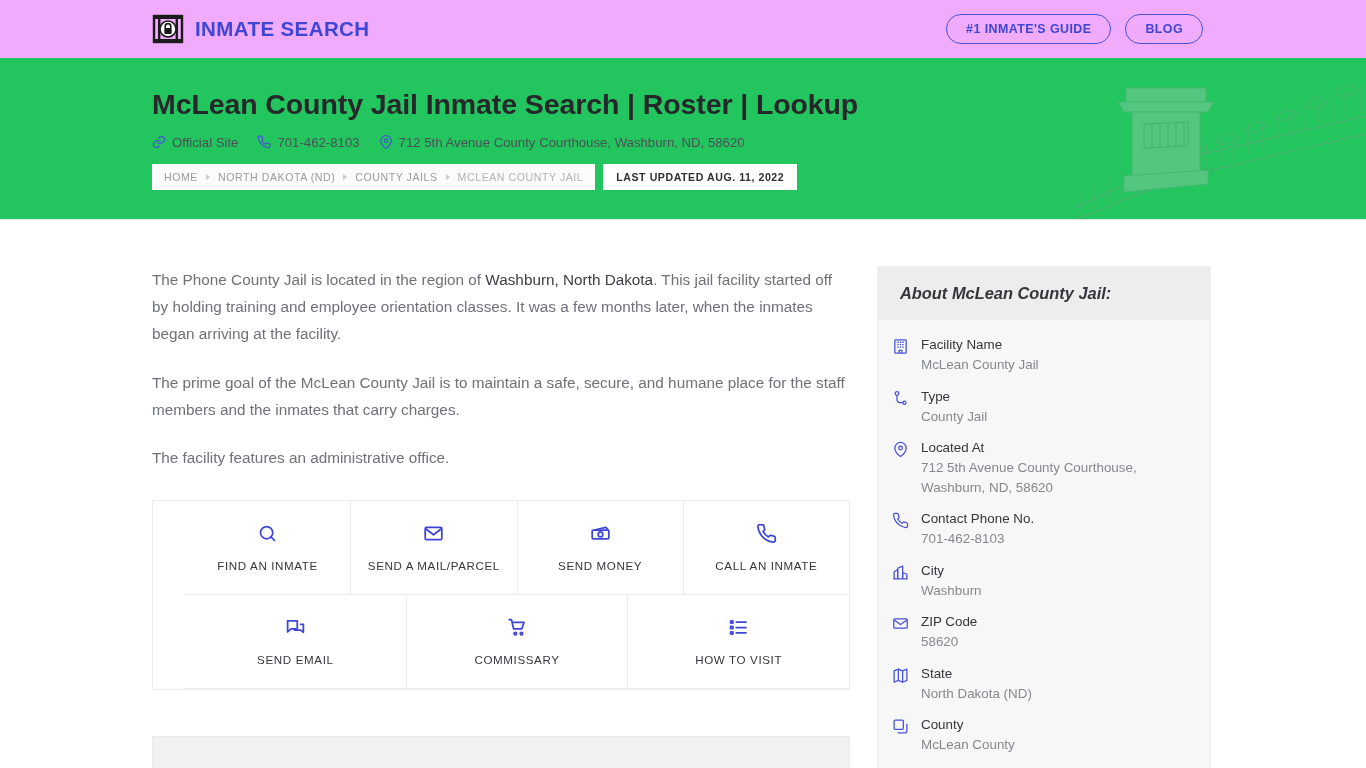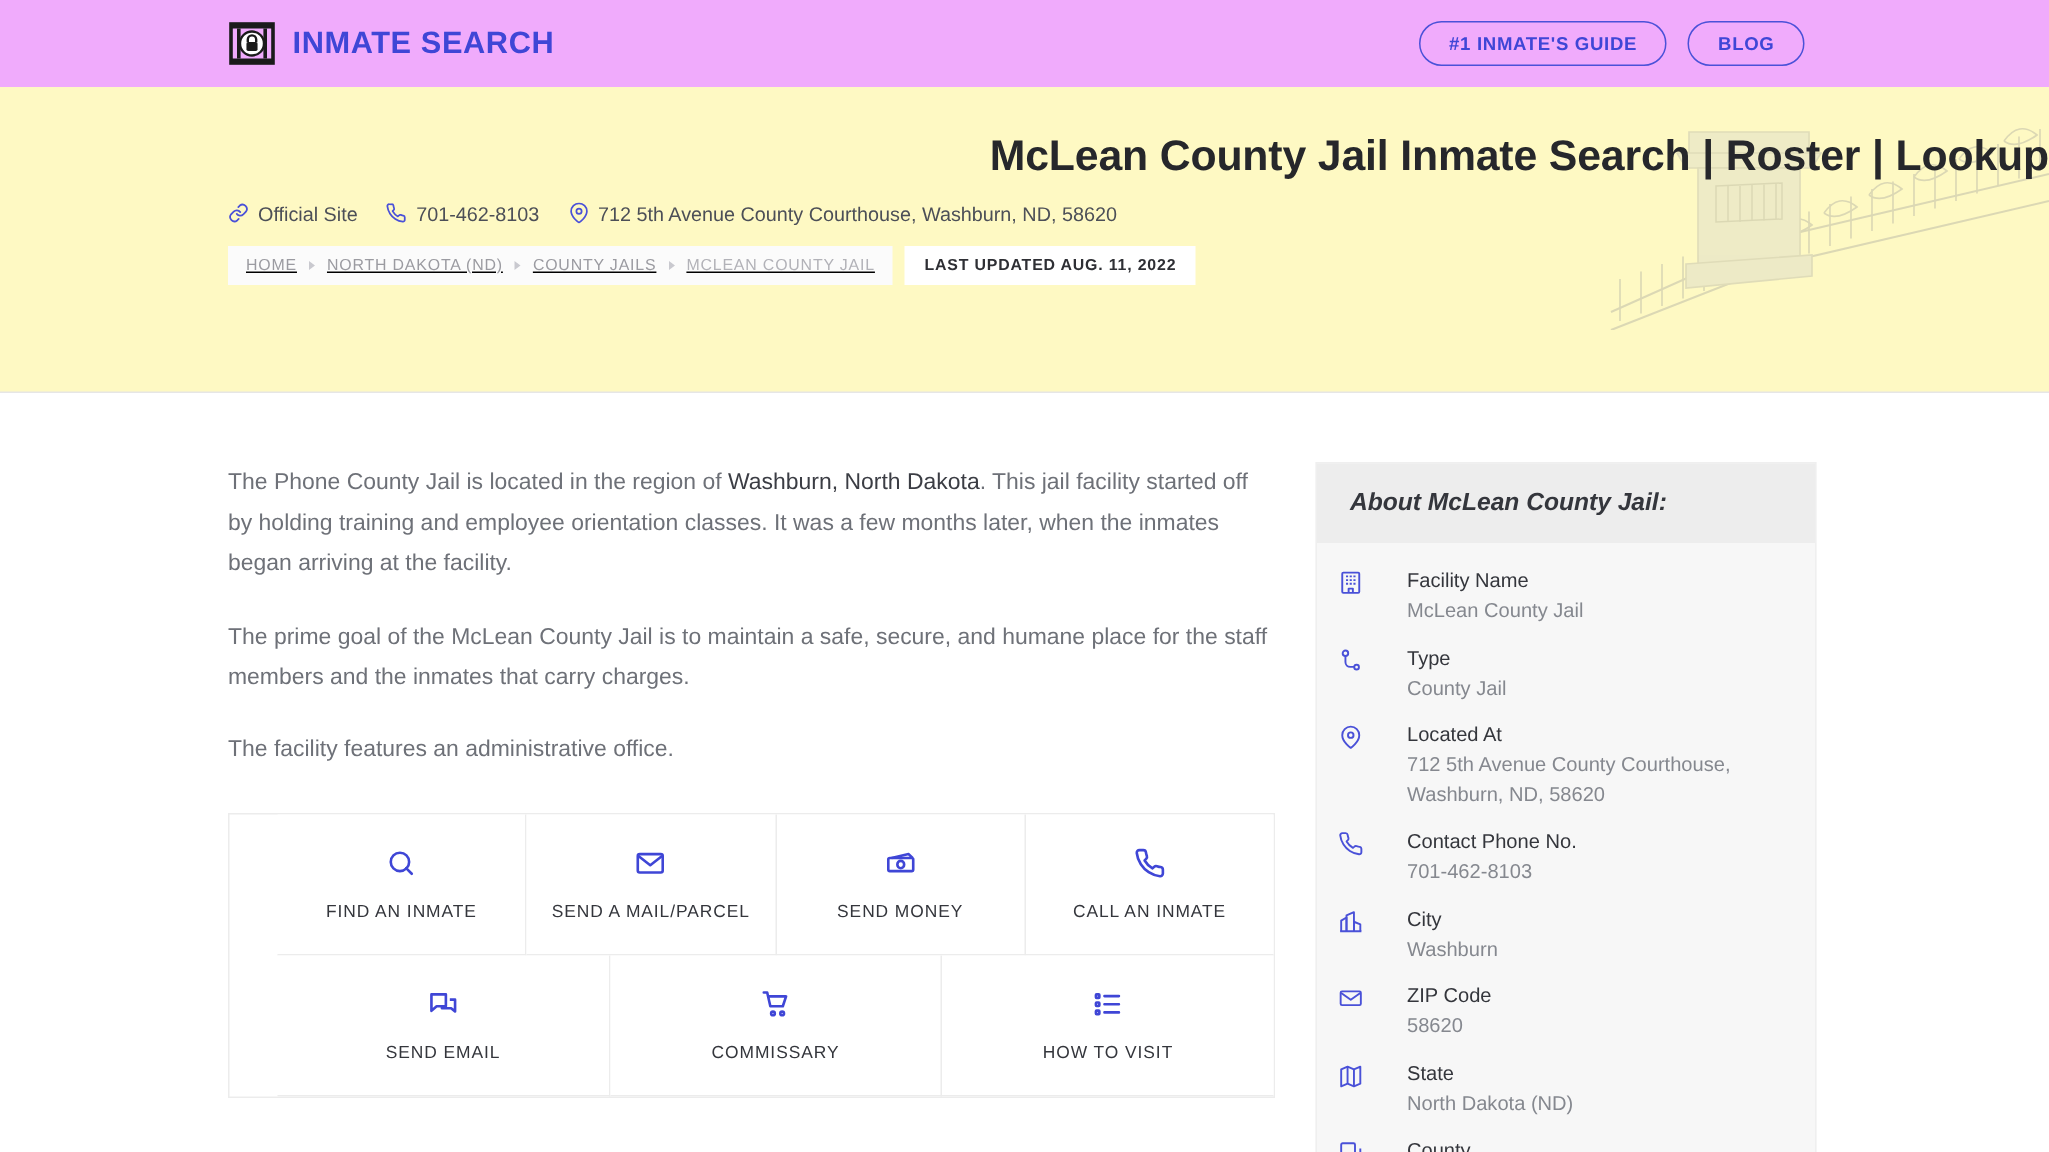--- a/index.html
+++ b/index.html
@@ -49,26 +49,25 @@
     padding: 8px 19px;
     background: transparent;
     white-space: nowrap;
     cursor: pointer;
     font-family: inherit;
     line-height: 1;
   }
 
   
   .hero {
-    height: 204px;
-    background: #fef9c3;
+    height: 162px;
+    background: #22c55e;
     position: relative;
     overflow: hidden;
     border-bottom: 1px solid #e6e6e6;
-    text-align: right;
   }
   .hero-art {
     position: absolute;
     right: 0; top: 0;
     width: 300px; height: 162px;
     opacity: .30;
     pointer-events: none;
   }
   .hero-inner {
     position: relative;
@@ -101,21 +100,20 @@
     font-size: 10.6px;
     letter-spacing: .55px;
     width: fit-content;
   }
   .crumb-wrap {
     background: #fbfbfb;
     display: flex;
     align-items: center;
     padding: 7px 12px;
     gap: 8px;
-    text-decoration: underline;
   }
   .crumb { color: #9b9ba1; text-decoration: none; white-space: nowrap; }
   .crumb.last { color: #b2b2b8; }
   .caret {
     width: 0; height: 0;
     border-left: 4px solid #c9c9cf;
     border-top: 3.2px solid transparent;
     border-bottom: 3.2px solid transparent;
   }
   .updated {
@@ -202,21 +200,21 @@
     background: #ededed;
     padding: 17px 22px;
     font-size: 16.4px;
     font-weight: 600;
     color: #34363c;
     font-style: italic;
   }
   .aside-body { padding: 16px 22px 10px 14px; }
   .fact {
     display: flex;
-    gap: 28px;
+    gap: 11px;
     margin-bottom: 13px;
     align-items: flex-start;
   }
   .fact-ico {
     width: 18px;
     flex: 0 0 18px;
     color: #4a51d8;
     padding-top: 2px;
     display: block;
   }

